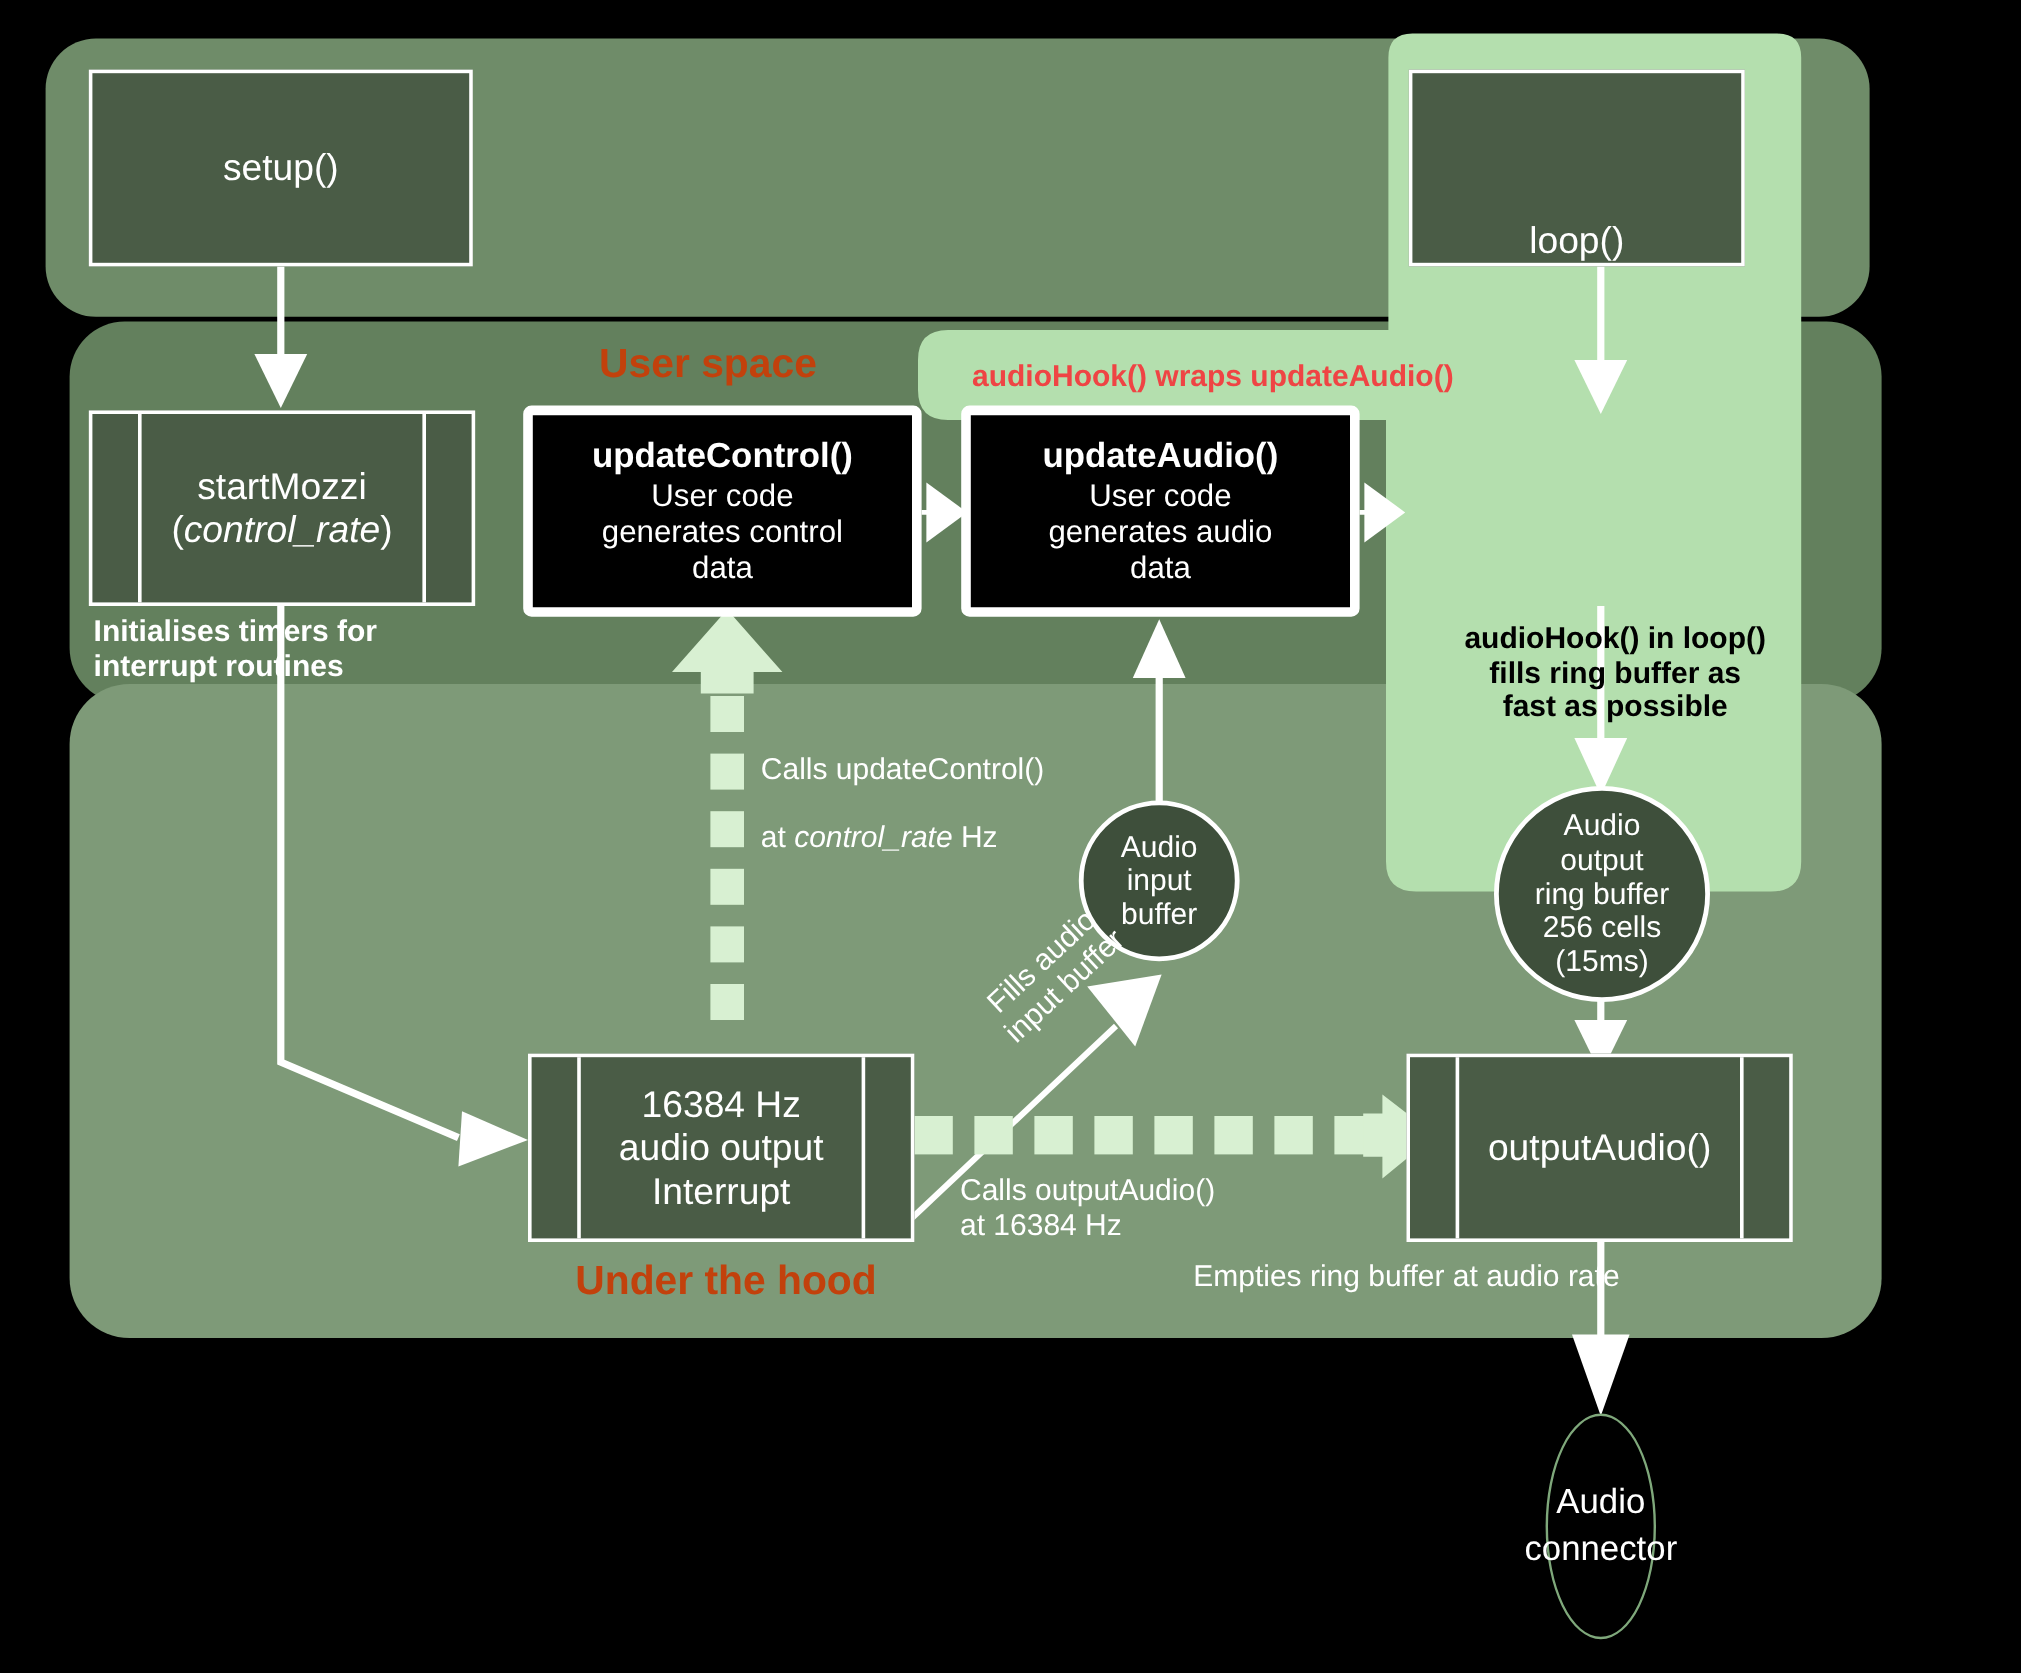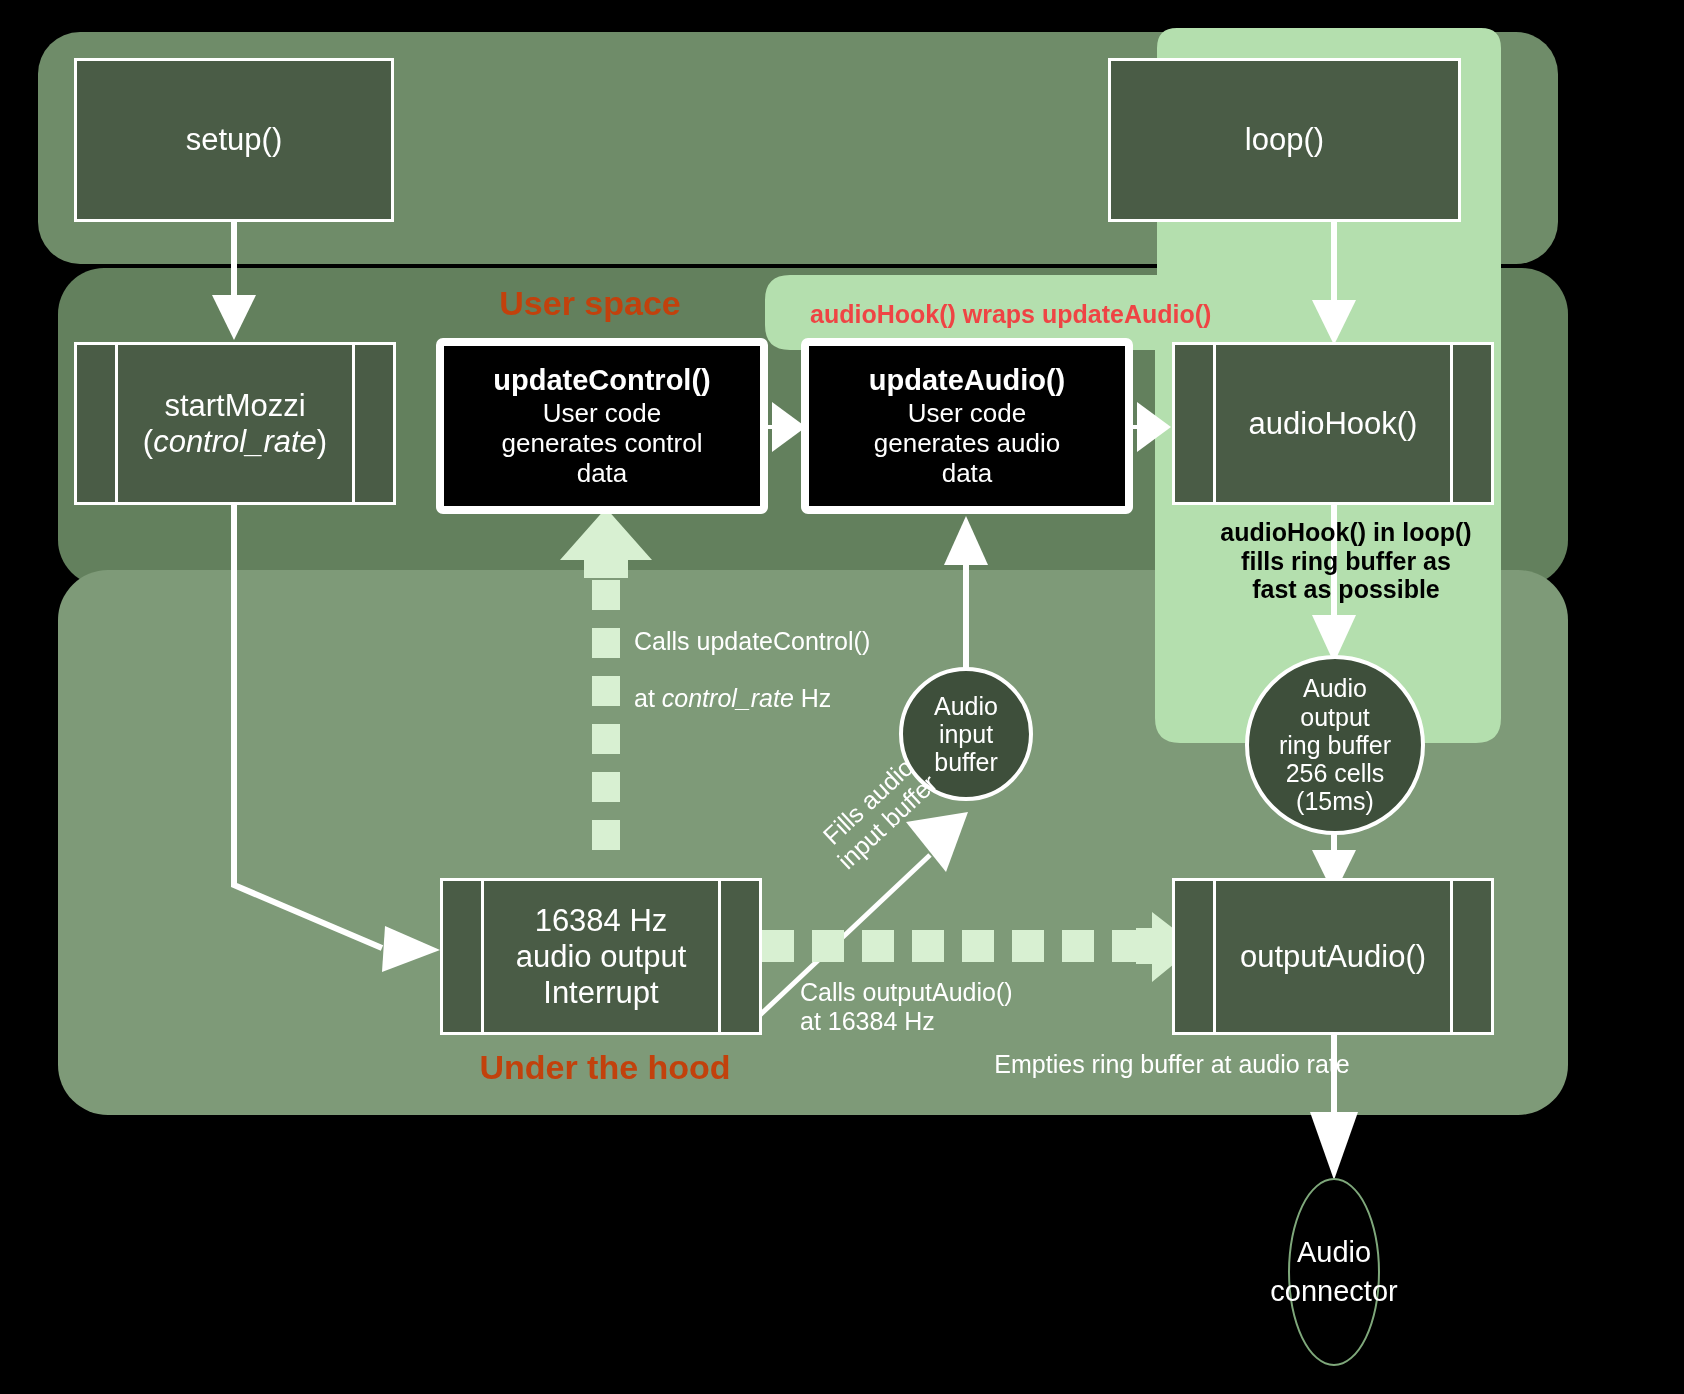--- a/index.html
+++ b/index.html
@@ -257,21 +257,21 @@
   <div class="lbl panel-caption" style="left:440px; top:284px; width:300px;">User space</div>
 
   <div class="lbl panel-caption" style="left:455px; top:1048px; width:300px;">Under the hood</div>
 
   <div class="lbl caption-dark" style="left:810px; top:300px; width:520px;">audioHook() wraps updateAudio()</div>
 
   <div class="box plain-box" style="left:74px; top:58px; width:320px; height:164px;">
     <span>setup()</span>
   </div>
 
-  <div class="box plain-box" style="left:1108px; top:58px; width:353px; height:164px;">
+  <div class="box plain-box" style="left:1174px; top:58px; width:280px; height:164px;align-items:flex-end;">
     <span>loop()</span>
   </div>
 
   <div class="box proc-box" style="left:74px; top:342px; width:322px; height:163px;">
     <span class="inner">
       <span>startMozzi</span><br>
       <span>(</span><span class="ital">control_rate</span><span>)</span>
     </span>
   </div>
 
@@ -286,23 +286,20 @@
 
   <div class="black-box" style="left:801px; top:338px; width:332px; height:176px;">
     <span>
       <span class="hd">updateAudio()</span><br>
       <span style="white-space:pre-line">User code
 generates audio
 data</span>
     </span>
   </div>
 
-  <div class="box proc-box" style="left:1172px; top:342px; width:322px; height:163px;">
-    <span class="inner">audioHook()</span>
-  </div>
 
   <div class="circ" style="left:899px; top:667px; width:134px; height:134px; white-space:pre-line;">Audio
 input
 buffer</div>
 
   <div class="circ" style="left:1245px; top:655px; width:180px; height:180px; white-space:pre-line;">Audio
 output
 ring buffer
 256 cells
 (15ms)</div>
@@ -315,20 +312,22 @@
 
   <div class="box proc-box" style="left:1172px; top:878px; width:322px; height:157px;">
     <span class="inner">outputAudio()</span>
   </div>
 
   <div class="connector-ellipse" style="left:1288px; top:1178px; width:92px; height:188px;">
     <span style="white-space:pre-line;">Audio
 connector</span>
   </div>
 
+  <div class="lbl note-bold" style="left:78px; top:512px; width:400px;">Initialises timers for
+interrupt routines</div>
 
   <div class="lbl note" style="left:634px; top:598px; width:340px;">
     <span>Calls updateControl()</span><br>
     <span>at </span><span class="ital">control_rate</span><span> Hz</span>
   </div>
 
   <div class="rot-label" style="left:778px; top:866px; transform: rotate(-43deg); width:220px;">Fills audio
 input buffer</div>
 
   <div class="lbl note" style="left:800px; top:978px; width:330px;">Calls outputAudio()

